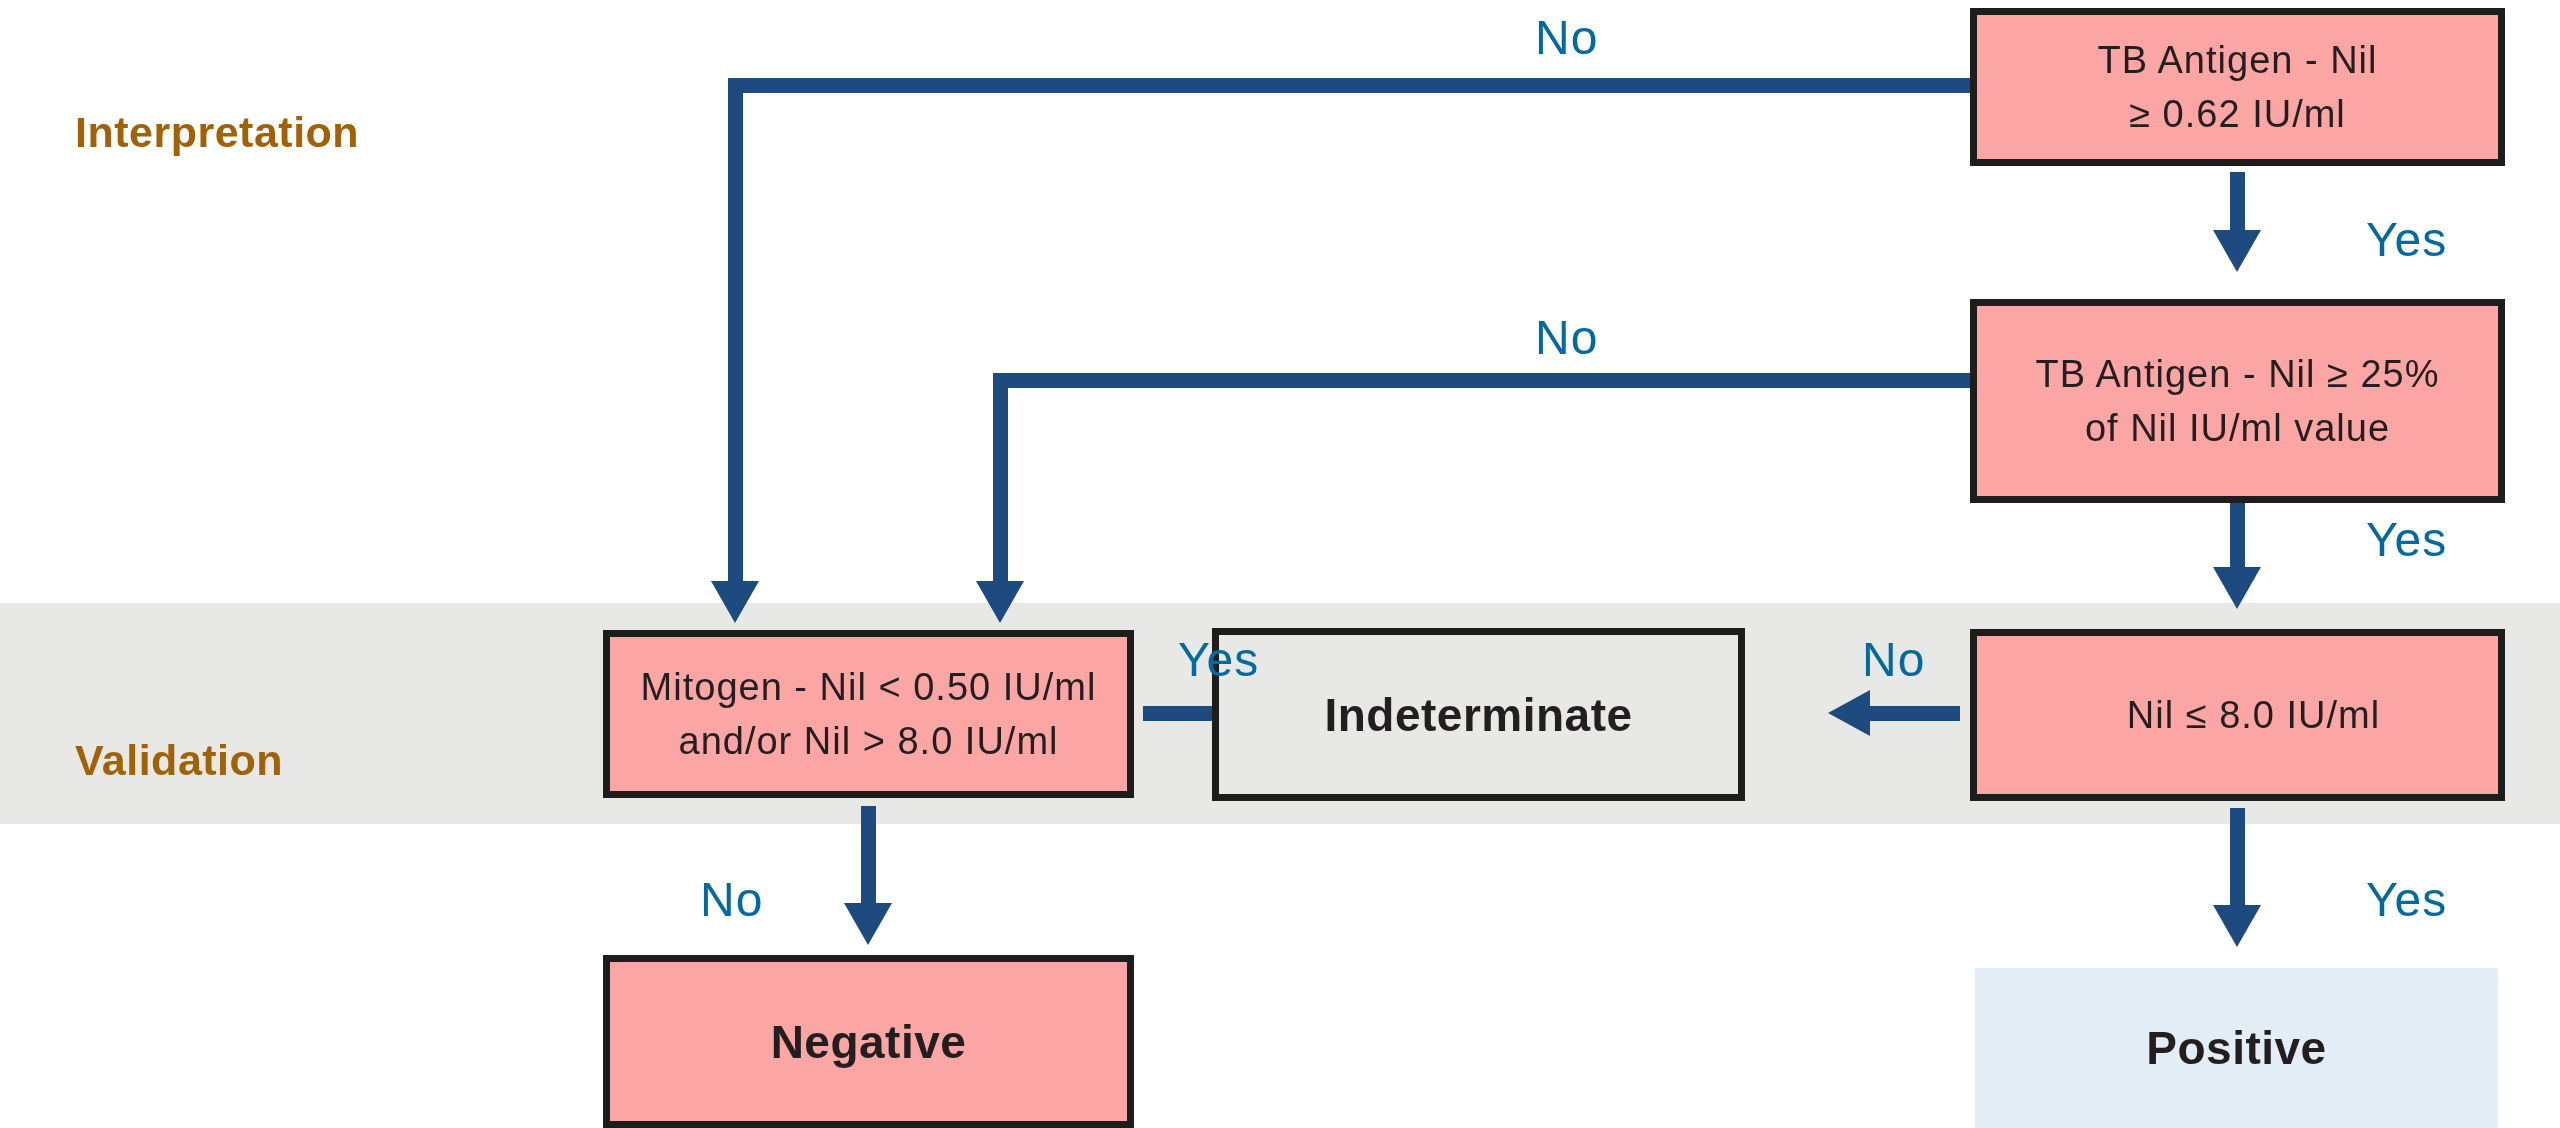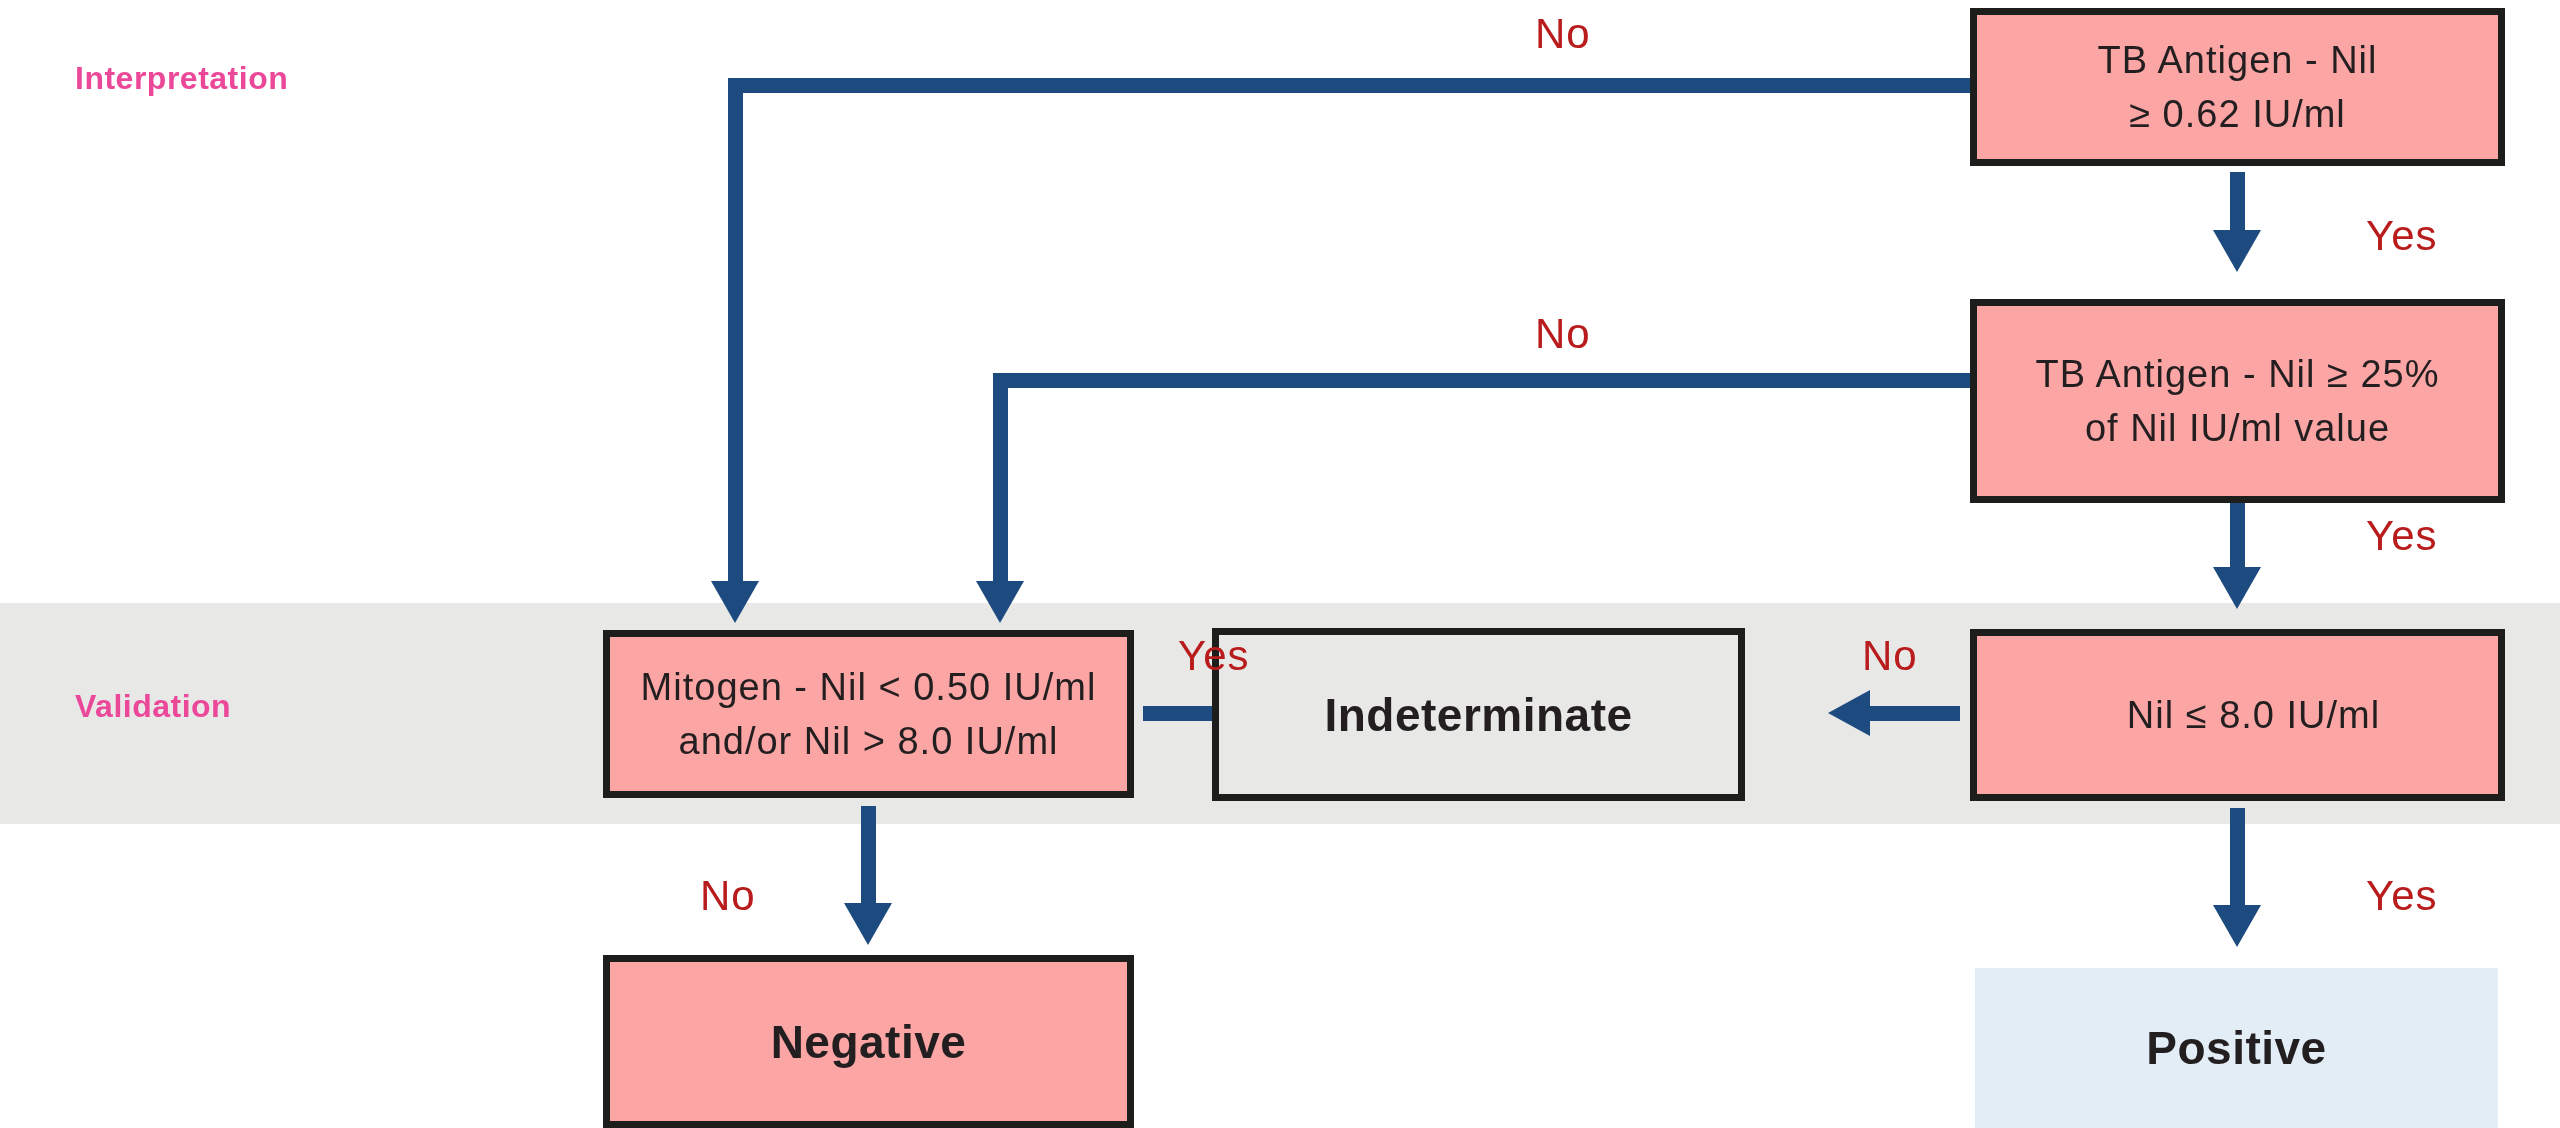--- a/index.html
+++ b/index.html
@@ -2,41 +2,41 @@
 <html><head>
 <meta charset="utf-8">
 <style>
   html,body{margin:0;padding:0;background:#ffffff;}
   #canvas{
     position:relative;width:2560px;height:1128px;overflow:hidden;
     background:#ffffff;color:#231f20;
     font-family:"Liberation Sans", sans-serif;
   }
   .band{position:absolute;left:0;top:603px;width:2560px;height:221px;background:#e8e8e7;}
-  .row-label{position:absolute;font-weight:bold;font-size:32px;letter-spacing:0.5px;color:#ec4899;}
+  .row-label{position:absolute;font-weight:bold;font-size:43px;letter-spacing:0.5px;color:#a16207;margin-top:48px;}
   #lbl-interpretation{left:75px;top:60px;}
   #lbl-validation{left:75px;top:688px;}
 
   .node{
     position:absolute;display:flex;flex-direction:column;align-items:center;justify-content:center;
     text-align:center;box-sizing:border-box;color:#231f20;
   }
   .node.bordered{background:#fca5a5;border:7px solid #1d1d1b;}
   .node .t{font-size:38px;line-height:54px;font-weight:normal;letter-spacing:1px;}
   .result{font-size:46px;font-weight:bold;letter-spacing:0.5px;}
 
   #node-tb035{left:1970px;top:8px;width:535px;height:158px;}
   #node-tb25{left:1970px;top:299px;width:535px;height:204px;}
   #node-nil8{left:1970px;top:629px;width:535px;height:172px;padding-left:32px;}
   #node-mitogen{left:603px;top:630px;width:531px;height:168px;}
   #node-indeterminate{left:1212px;top:628px;width:533px;height:173px;background:#e8e8e7;border:7px solid #1d1d1b;}
   #node-negative{left:603px;top:955px;width:531px;height:173px;}
   #node-positive{left:1975px;top:968px;width:523px;height:160px;background:#e2edf5;}
 
-  .edge-label{position:absolute;font-size:42px;letter-spacing:1px;color:#b91c1c;}
+  .edge-label{position:absolute;font-size:48px;letter-spacing:1px;color:#0369a1;}
   #lbl-no-top{left:1535px;top:10px;}
   #lbl-no-mid{left:1535px;top:310px;}
   #lbl-yes-1{left:2366px;top:212px;}
   #lbl-yes-2{left:2366px;top:512px;}
   #lbl-yes-3{left:2366px;top:872px;}
   #lbl-no-neg{left:700px;top:872px;}
   #lbl-yes-ind{left:1178px;top:632px;}
   #lbl-no-ind{left:1862px;top:632px;}
 
   .shaft{position:absolute;background:#1d4b80;}

